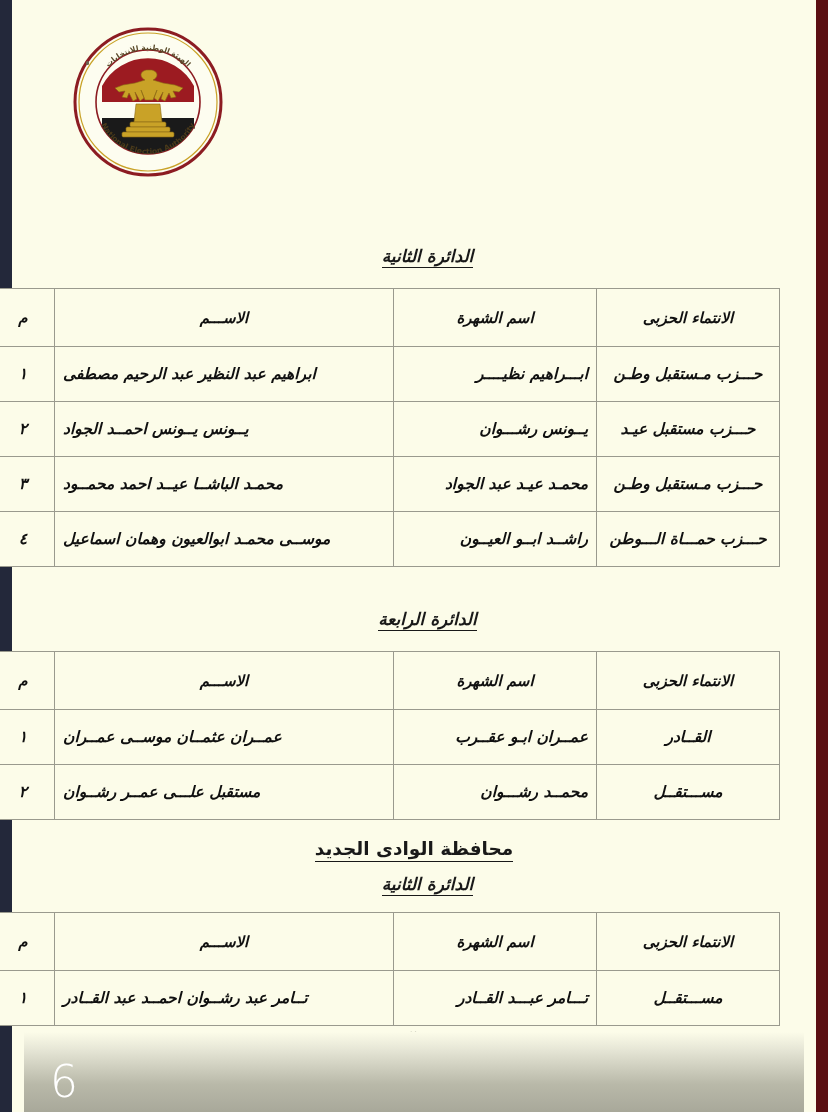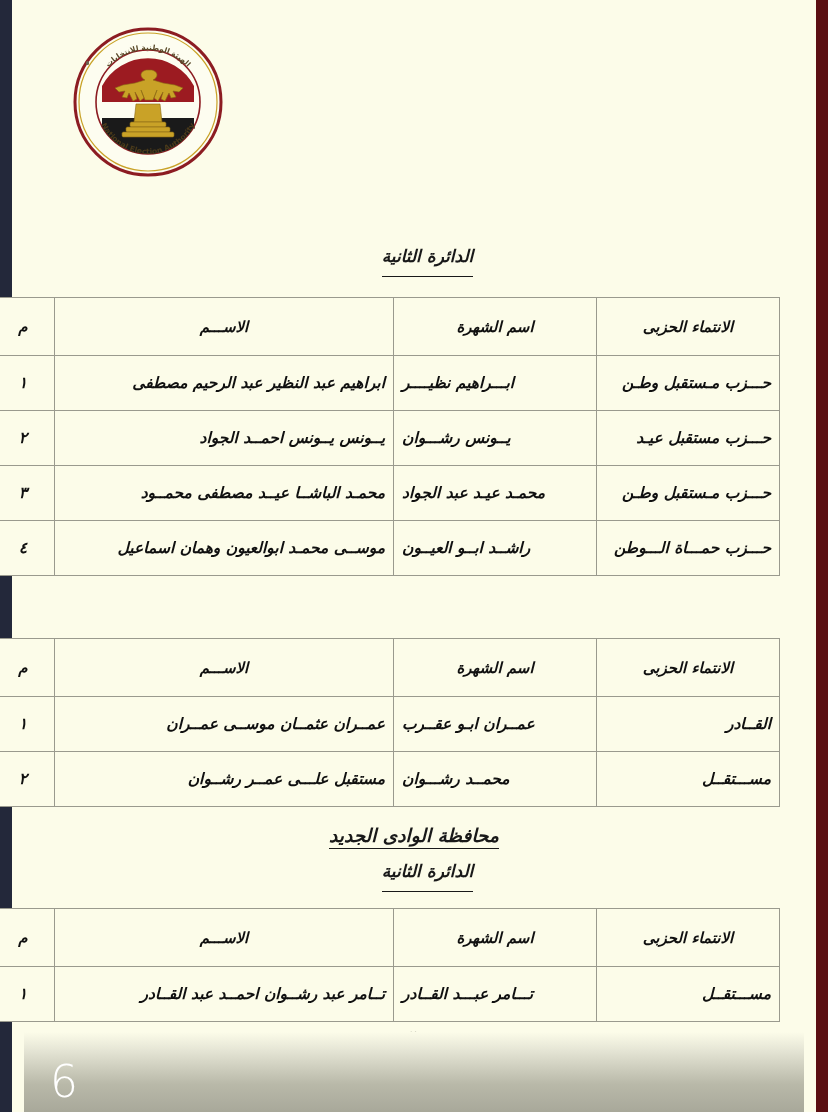--- a/index.html
+++ b/index.html
@@ -74,29 +74,28 @@
     font-family: "DejaVu Sans", sans-serif;
     font-weight: bold;
     font-style: italic;
     font-size: 17px;
     color: #191919;
     letter-spacing: 0px;
     margin: 0;
   }
   .section-title span {
     border-bottom: 1.6px solid #191919;
-    padding-bottom: 10px;
+    padding-bottom: 1px;
     display: inline-block;
     margin-left: 27px;
   }
   .gov-title {
     text-align: center;
     font-family: "DejaVu Sans", sans-serif;
     font-weight: bold;
-    font-style: italic;
     font-size: 18.5px;
     color: #191919;
     margin: 0;
   }
   .gov-title span {
     border-bottom: 1.8px solid #191919;
     padding-bottom: 2px;
     display: inline-block;
   }
 
@@ -123,23 +122,23 @@
     font-weight: bold;
     text-align: center;
     letter-spacing: 0.5px;
   }
   table.roster td {
     height: 54px;
     font-size: 15.5px;
     font-weight: bold;
   }
   .col-num   { width: 46px;  text-align: center; font-size: 15px; }
-  .col-name  { width: 322px; text-align: right; }
-  .col-alias { width: 186px; text-align: left; }
-  .col-party { width: 166px; }
+  .col-name  { width: 322px; text-align: left; }
+  .col-alias { width: 186px; text-align: right; }
+  .col-party { width: 166px; text-align: center; }
 
   
   .folio {
     position: absolute;
     left: 0;
     right: 0;
     top: 1028px;
     text-align: center;
     font-family: "DejaVu Sans", sans-serif;
     font-size: 14px;
@@ -238,34 +237,37 @@
           </tr>
           <tr>
             <td class="col-party">حـــزب مستقبل عيـد</td>
             <td class="col-alias">يــونس رشـــوان</td>
             <td class="col-name">يــونس يــونس احمــد الجواد</td>
             <td class="col-num">٢</td>
           </tr>
           <tr>
             <td class="col-party">حـــزب مـستقبل وطـن</td>
             <td class="col-alias">محمـد عيـد عبد الجواد</td>
-            <td class="col-name">محمـد الباشــا عيــد مصطفى محمــود</td>
+            <td class="col-name">محمـد الباشــا عيــد احمد محمــود</td>
             <td class="col-num">٣</td>
           </tr>
           <tr>
             <td class="col-party">حـــزب حمـــاة الـــوطن</td>
             <td class="col-alias">راشــد ابــو العيــون</td>
             <td class="col-name">موســى محمـد ابوالعيون وهمان اسماعيل</td>
             <td class="col-num">٤</td>
           </tr>
         </tbody>
       </table>
 
       <div class="spacer-3"></div>
 
+      <h2 class="section-title">
+        <span>الدائرة الرابعة</span>
+      </h2>
 
       <div class="spacer-4"></div>
 
       <table class="roster">
         <thead>
           <tr>
             <th class="col-party">الانتماء الحزبى</th>
             <th class="col-alias">اسم الشهرة</th>
             <th class="col-name">الاســـم</th>
             <th class="col-num">م</th>

